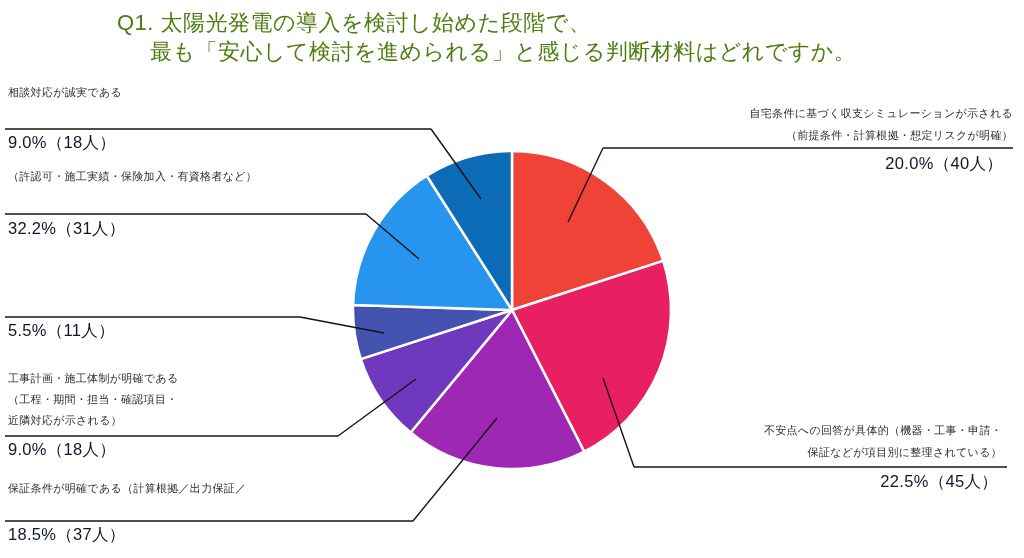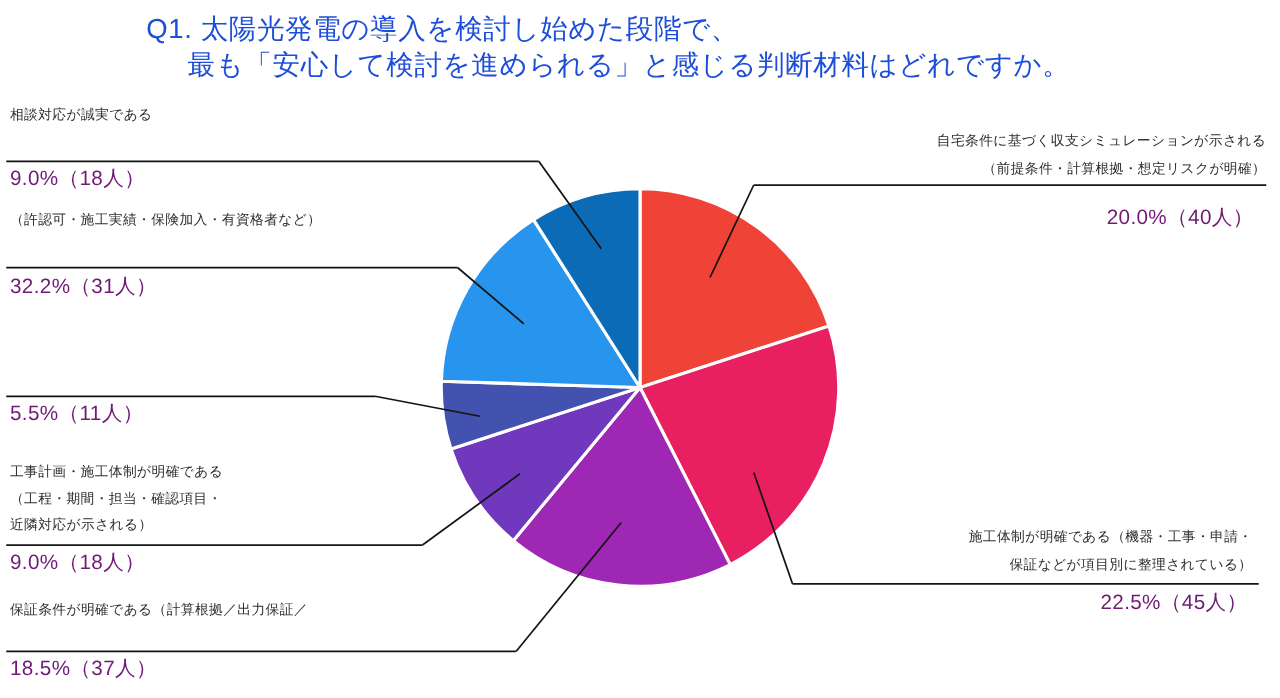--- a/index.html
+++ b/index.html
@@ -8,41 +8,41 @@
     width:1024px;height:558px;
     background:#ffffff;
     font-family:"Liberation Sans","DejaVu Sans",sans-serif;
     color:#2e2e2e;
     overflow:hidden;
   }
   .title-line{
     position:absolute;
     font-size:22px;
     letter-spacing:0.5px;
-    color:#1d4ed8;
+    color:#4d7c0f;
     white-space:nowrap;
   }
   #title1{left:117px;top:8px;}
   #title2{left:150px;top:37px;}
   .chart-svg{position:absolute;left:0;top:0;}
   .anno{
     position:absolute;
     font-size:11px;
     letter-spacing:0.3px;
     color:#2e2e2e;
     white-space:nowrap;
   }
   .anno .ln{display:block;}
   .left-anno{text-align:left;}
   .right-anno{text-align:right;}
   .anno-value{
     position:absolute;
     font-size:16.5px;
     letter-spacing:0.3px;
-    color:#701a75;
+    color:#0f172a;
     white-space:nowrap;
   }
   .lh22 .ln{line-height:22px;}
   .lh21 .ln{line-height:21px;}
   .lh20 .ln{line-height:20px;}
 </style>
 </head>
 <body>
 
 <div class="canvas">
@@ -99,21 +99,21 @@
 
   <div class="anno left-anno lh22" style="left:8px;top:477px;">
     <span class="ln">保証条件が明確である（計算根拠／出力保証／</span>
   </div>
   <div class="anno-value" style="left:8px;top:524px;">18.5%（37人）</div>
 
   <div class="anno right-anno lh22" style="right:11px;top:102px;">
     <span class="ln">自宅条件に基づく収支シミュレーションが示される</span>
     <span class="ln">（前提条件・計算根拠・想定リスクが明確）</span>
   </div>
-  <div class="anno-value" style="right:21px;top:163px;">20.0%（40人）</div>
+  <div class="anno-value" style="right:21px;top:153px;">20.0%（40人）</div>
 
   <div class="anno right-anno lh22" style="right:22px;top:419px;">
-    <span class="ln">施工体制が明確である（機器・工事・申請・</span>
+    <span class="ln">不安点への回答が具体的（機器・工事・申請・</span>
     <span class="ln">保証などが項目別に整理されている）</span>
   </div>
   <div class="anno-value" style="right:26px;top:471px;">22.5%（45人）</div>
 
 </div>
 
 </body></html>

